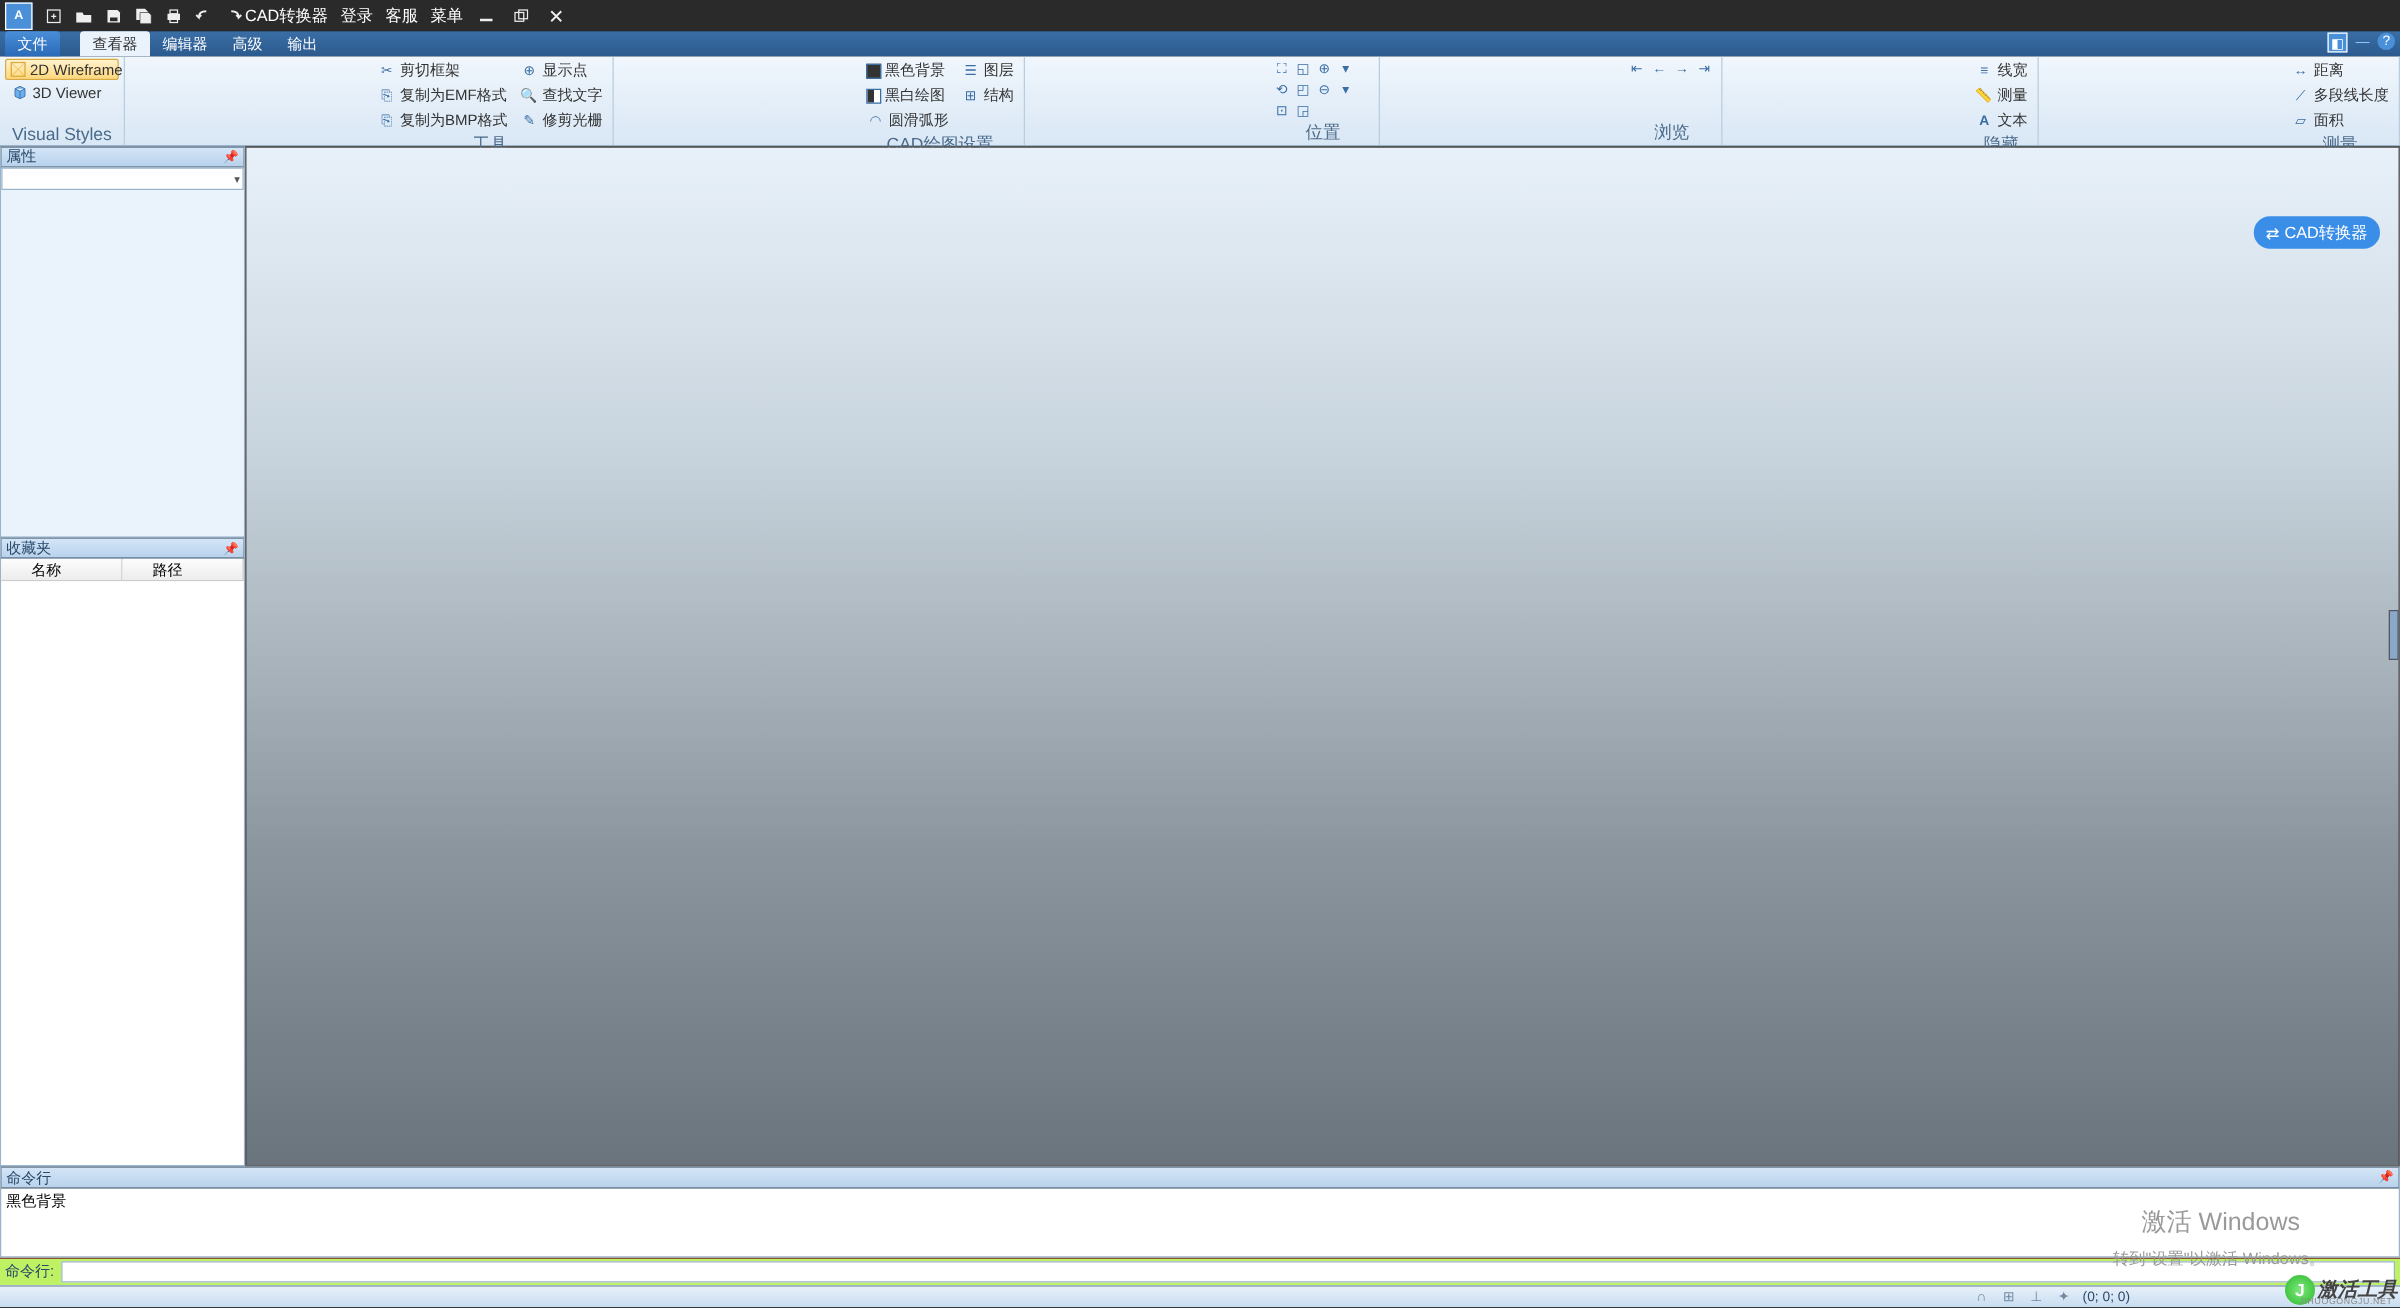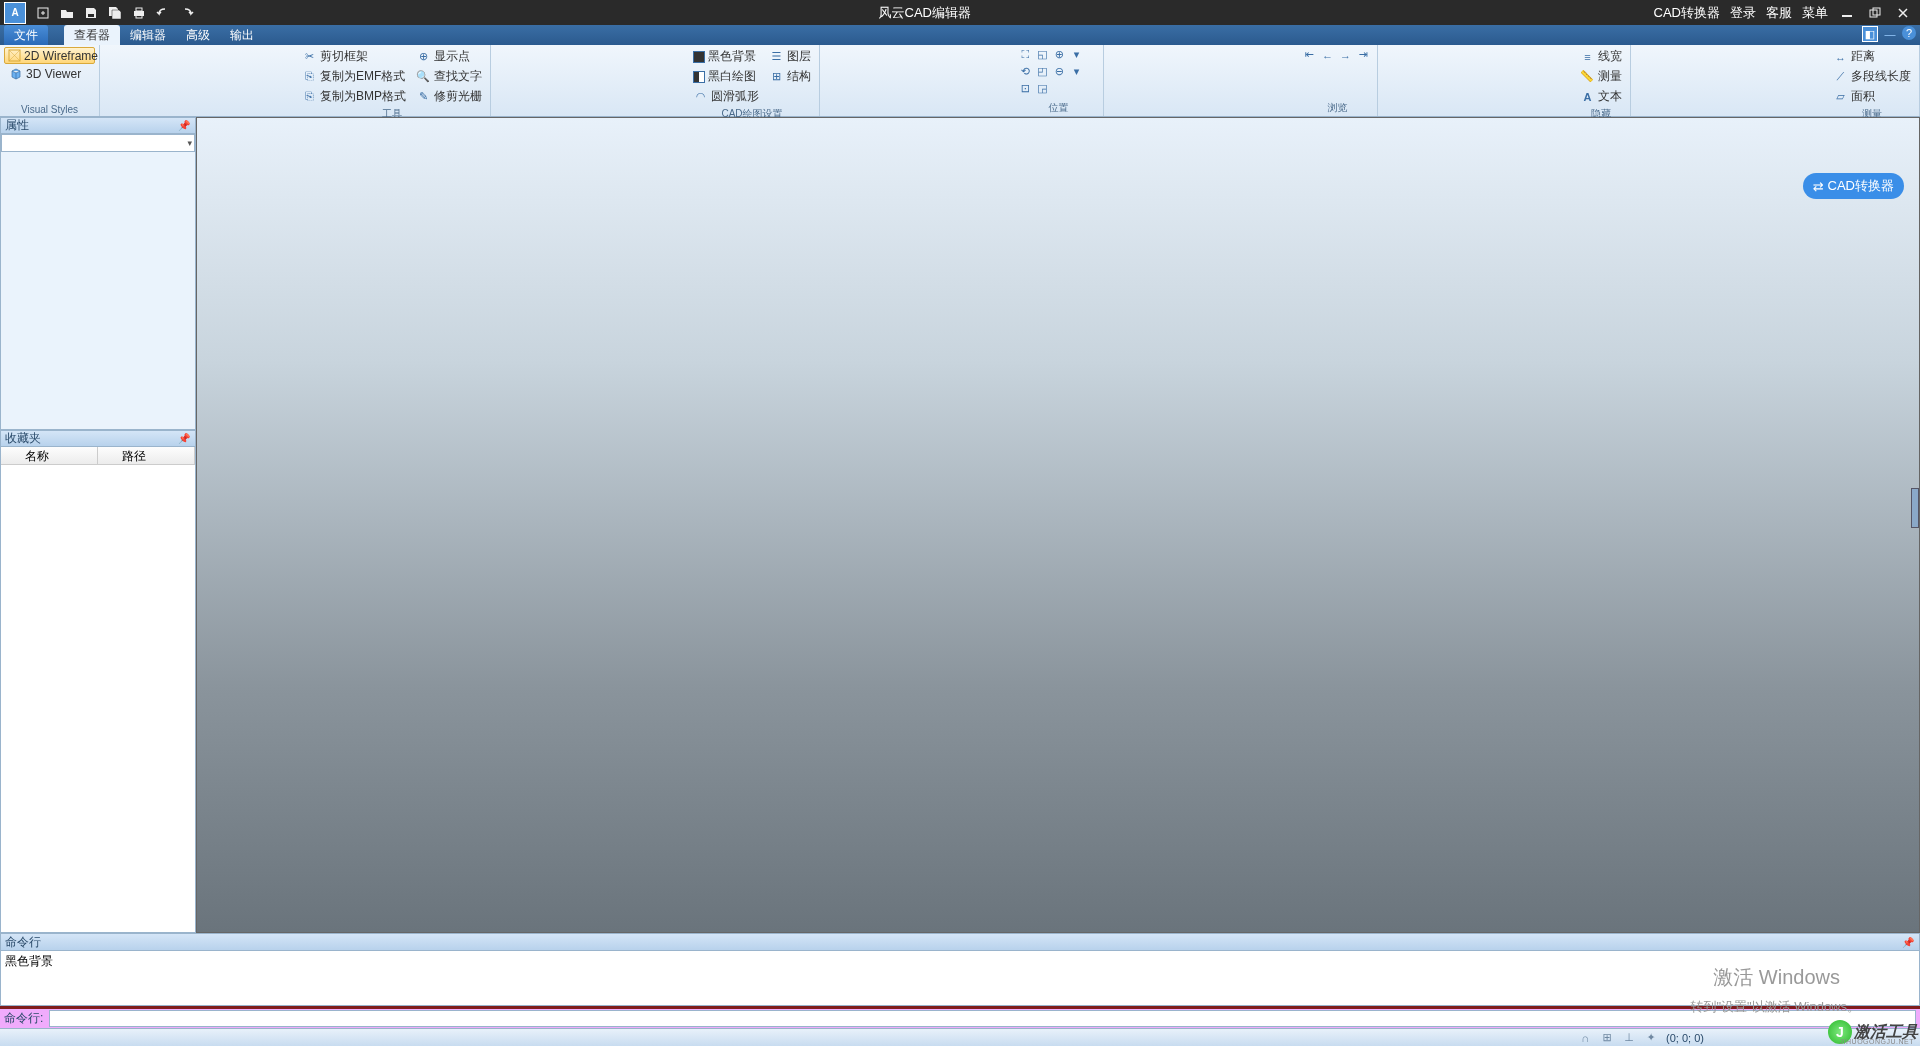--- a/index.html
+++ b/index.html
@@ -21,21 +21,21 @@
 .menutab.file { background: linear-gradient(#4a8ed8,#2a6ab8); border-radius:3px 3px 0 0; margin-left:4px; }
 .menutab.active { background:#eaf3fc; color:#333; border-radius:3px 3px 0 0;margin-left:16px; }
 .menutabs-right { position:absolute; right:4px; top:1px; display:flex; gap:4px; }
 .mt-icon { width:16px;height:16px;display:flex;align-items:center;justify-content:center;color:#fff;font-size:11px; }
 
 
 .ribbon { height: 72px; background: linear-gradient(#f0f6fc,#d9e7f5); border-bottom:1px solid #9ab4cc; display:flex;justify-content:space-between; }
 .ribbon-group { border-right:1px solid #b8cde0; display:flex; flex-direction:column; padding: 2px 4px 0; }
 .rg-content { flex:1; display:flex; gap:2px; }
 .rg-col { display:flex; flex-direction:column; gap:1px; }
-.rg-title { text-align:center; font-size:10px; color:#4a6a8a; padding:1px 0; }
+.rg-title { text-align:center; font-size:14px; color:#4a6a8a; padding:1px 0; }
 .rbtn { display:flex; align-items:center; gap:3px; padding:1px 4px; cursor:pointer; font-size:12px; color:#333; white-space:nowrap; border-radius:2px; }
 .rbtn.hl { background:linear-gradient(#fff2cf,#ffd77a); border:1px solid #d9a93b; padding:0 3px; }
 .ricon { width:15px; height:15px; display:flex;align-items:center;justify-content:center; font-size:11px; color:#3a6ea5; }
 .ricon.sq { border:1px solid #3a6ea5; width:12px;height:12px; }
 .ricon.cube { color:#4a90d9; }
 .small-grid { display:grid; grid-template-columns:repeat(4,15px); grid-auto-rows:15px; gap:2px; }
 .small-grid .ricon { width:15px;height:15px; }
 
 
 .main { display:flex; height: calc(100% - 25px - 20px - 72px - 18px - 55px - 22px - 18px); }
@@ -54,21 +54,21 @@
 
 
 .canvas-wrap { flex:1; position:relative; background:linear-gradient(#e8f1fa 0%, #c8d4dd 30%, #8a949c 70%, #6a747c 100%); border:1px solid #666; }
 .badge-convert { position:absolute; top:55px; right:15px; background:#3a8ee8; color:#fff; border-radius:14px; padding:4px 10px; display:flex;align-items:center; gap:4px; cursor:pointer; font-size:13px; }
 .side-tab { position:absolute; right:0; top:370px; width:8px; height:40px; background:#8aa8c8; border:1px solid #556; cursor:pointer; }
 
 
 .cmd-hdr { height:18px; background:linear-gradient(#d4e5f7,#b8d2ec); border:1px solid #9ab4cc; display:flex;align-items:center; padding:0 4px; font-size:12px; color:#2a4a6a; position:relative; }
 .cmd-hdr .pin { position:absolute; right:4px; font-size:10px; cursor:pointer; }
 .cmd-body { height:55px; background:#fff; border:1px solid #9ab4cc; border-top:none; padding:2px 4px; font-size:12px; position:relative; }
-.cmd-input-row { height:22px; background:#f0abfc; border-top:3px solid #7f1d1d; display:flex;align-items:center; padding:0 4px; gap:6px; }
+.cmd-input-row { height:22px; background:#bef264; border-top:1px solid #7f1d1d; display:flex;align-items:center; padding:0 4px; gap:6px; }
 .cmd-label { font-size:12px; color:#2a4a6a; }
 .cmd-input { flex:1; height:17px; background:#fff; border:1px solid #9ab4cc; font-size:12px; padding:0 3px; }
 
 
 .statusbar { height:18px; background:linear-gradient(#e8f1fa,#c8dcf0); border-top:1px solid #9ab4cc; display:flex;align-items:center; justify-content:flex-end; padding:0 8px; gap:8px; font-size:11px; color:#2a4a6a; }
 .sb-icon { width:14px;height:14px;display:flex;align-items:center;justify-content:center; cursor:pointer; opacity:0.6; }
 
 
 .wm1 { position:fixed; right:80px; bottom:55px; color:#999; font-size:20px; pointer-events:none; }
 .wm2 { position:fixed; right:60px; bottom:30px; color:#999; font-size:13px; pointer-events:none; }
@@ -119,21 +119,20 @@
         <svg width="14" height="14" viewBox="0 0 14 14">
           <path d="M9 3 Q3 3 3 8 L1 6 L3 8 L5 6" fill="none" stroke="#eee" stroke-width="1.5"></path>
         </svg>
       </div>
     <div class="qat-btn">
         <svg width="14" height="14" viewBox="0 0 14 14">
           <path d="M5 3 Q11 3 11 8 L13 6 L11 8 L9 6" fill="none" stroke="#eee" stroke-width="1.5"></path>
         </svg>
       </div>
   </div>
-  <div class="title-center">风云CAD编辑器</div>
   <div class="title-right">
     <span>CAD转换器</span>
     <span>登录</span>
     <span>客服</span>
     <span>菜单</span>
     <div class="win-ctrl">
         <svg width="12" height="12">
           <path d="M1 9h10" stroke="#eee" stroke-width="2"></path>
         </svg>
       </div>

